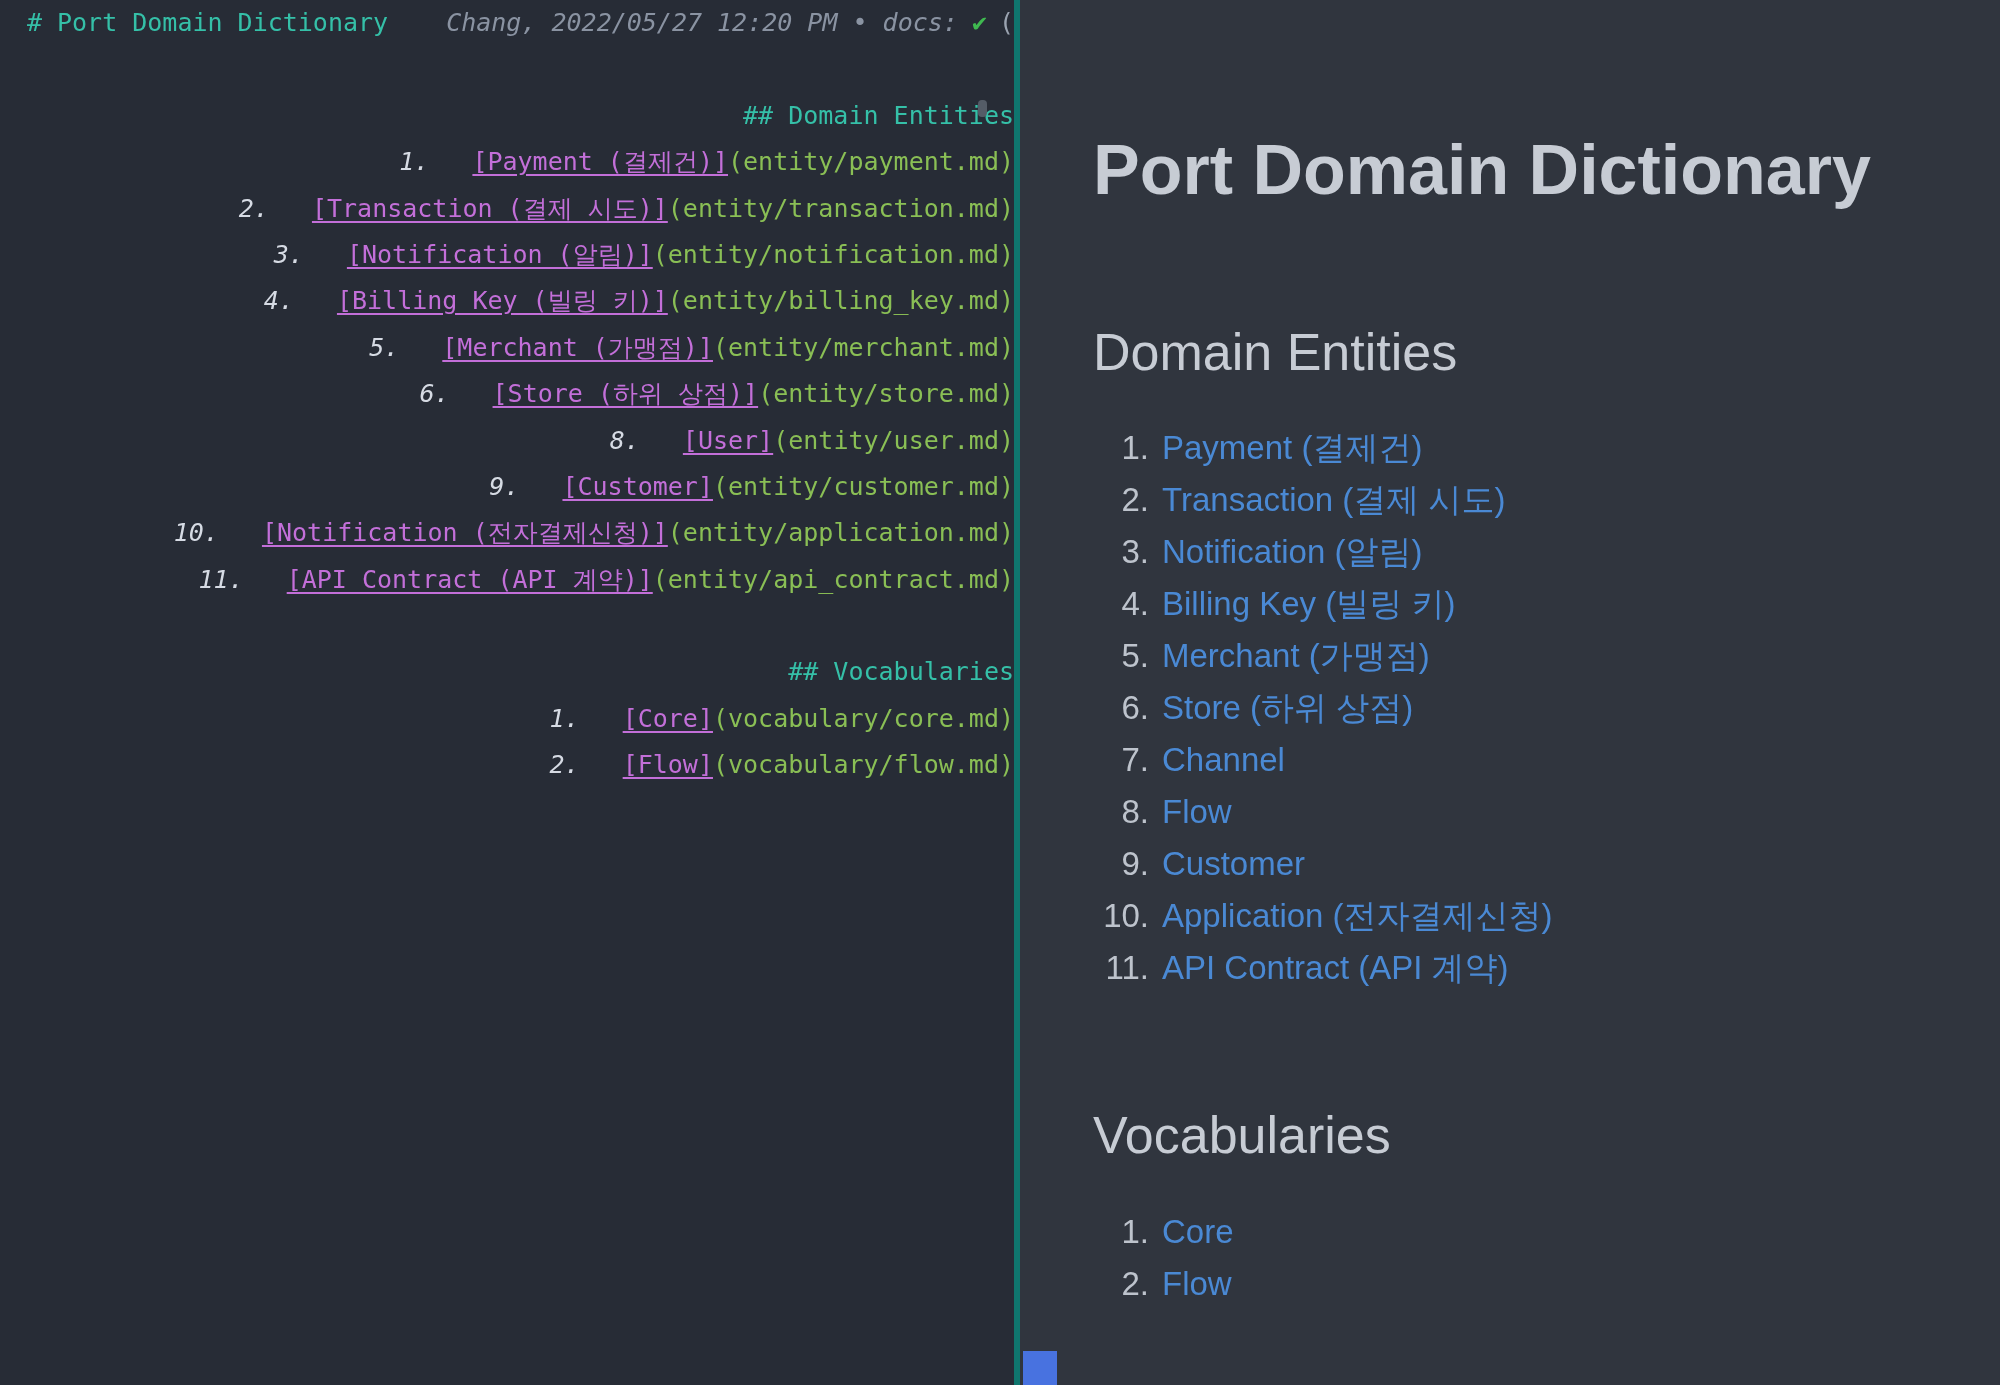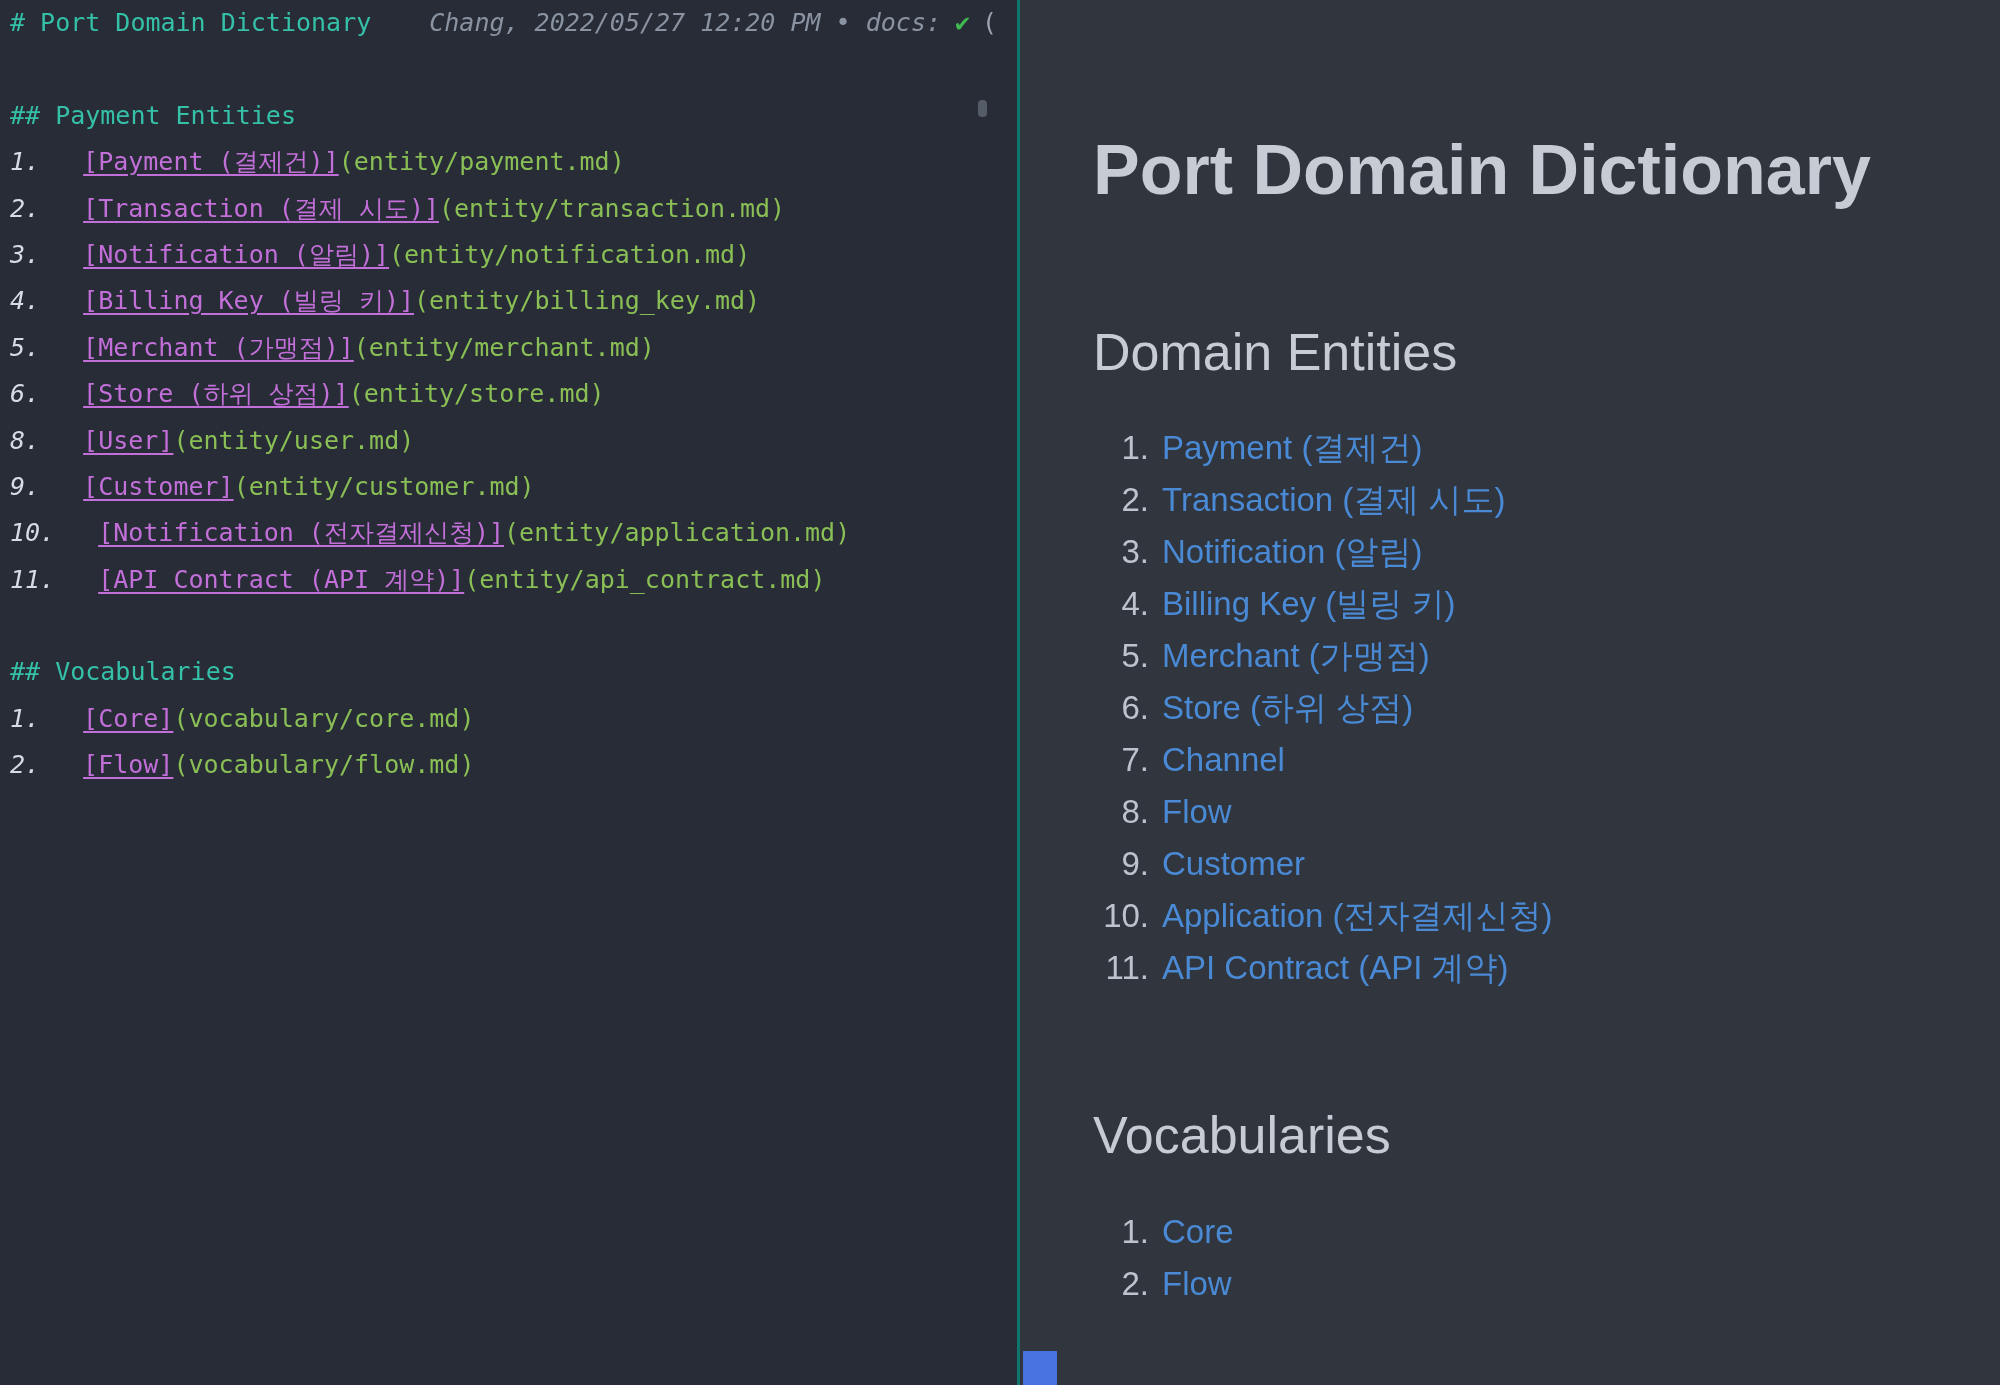--- a/index.html
+++ b/index.html
@@ -8,28 +8,29 @@
     width: 2000px; height: 1385px;
     overflow: hidden;
     background: var(--preview-bg, #30353e);
   }
 
   
   .editor-pane {
     position: absolute; left: 0; top: 0;
     width: 1020px; height: 1385px;
     background: var(--editor-bg, #272c36);
-    border-right: 3px solid #0f766e;
+    border-right: 6px solid #0f766e;
     overflow: hidden;
     font-family: "DejaVu Sans Mono", monospace;
     font-size: 25px;
     color: var(--editor-text, #ced4de);
     padding-left: 10px;
     cursor: text;
     white-space: nowrap;
+    text-align: right;
   }
   .ed-line { height: 46.4px; line-height: 46.4px; white-space: nowrap; }
   .ed-heading { color: var(--heading-teal, #35c0a8); }
   .ed-meta { font-style: italic; color: var(--meta-gray, #8a93a2); margin-left: 58px; }
   .ed-check { color: var(--check-green, #3fb950); margin-left: 14px; font-weight: bold; }
   .ed-clip { color: #9aa3b0; margin-left: 12px; }
   .ed-num { font-style: italic; color: #d6dbe4; margin-right: 15px; }
   .ed-link {
     color: var(--link-purple, #c36fd9);
     text-decoration: underline;
@@ -81,21 +82,21 @@
 
 <div class="editor-pane">
 
   <div class="ed-line">
     <span class="ed-heading"># Port Domain Dictionary</span><span class="ed-meta">Chang, 2022/05/27 12:20 PM • docs:</span><span class="ed-check">✔</span><span class="ed-clip">(</span>
   </div>
 
   <div class="ed-line"></div>
 
   <div class="ed-line">
-    <span class="ed-heading">## Payment Entities</span>
+    <span class="ed-heading">## Domain Entities</span>
   </div>
 
   <div>
 
       <div class="ed-line">
         <span class="ed-num">1.</span><span class="ed-link">[Payment (결제건)]</span><span class="ed-url">(entity/payment.md)</span>
       </div>
 
       <div class="ed-line">
         <span class="ed-num">2.</span><span class="ed-link">[Transaction (결제 시도)]</span><span class="ed-url">(entity/transaction.md)</span>

